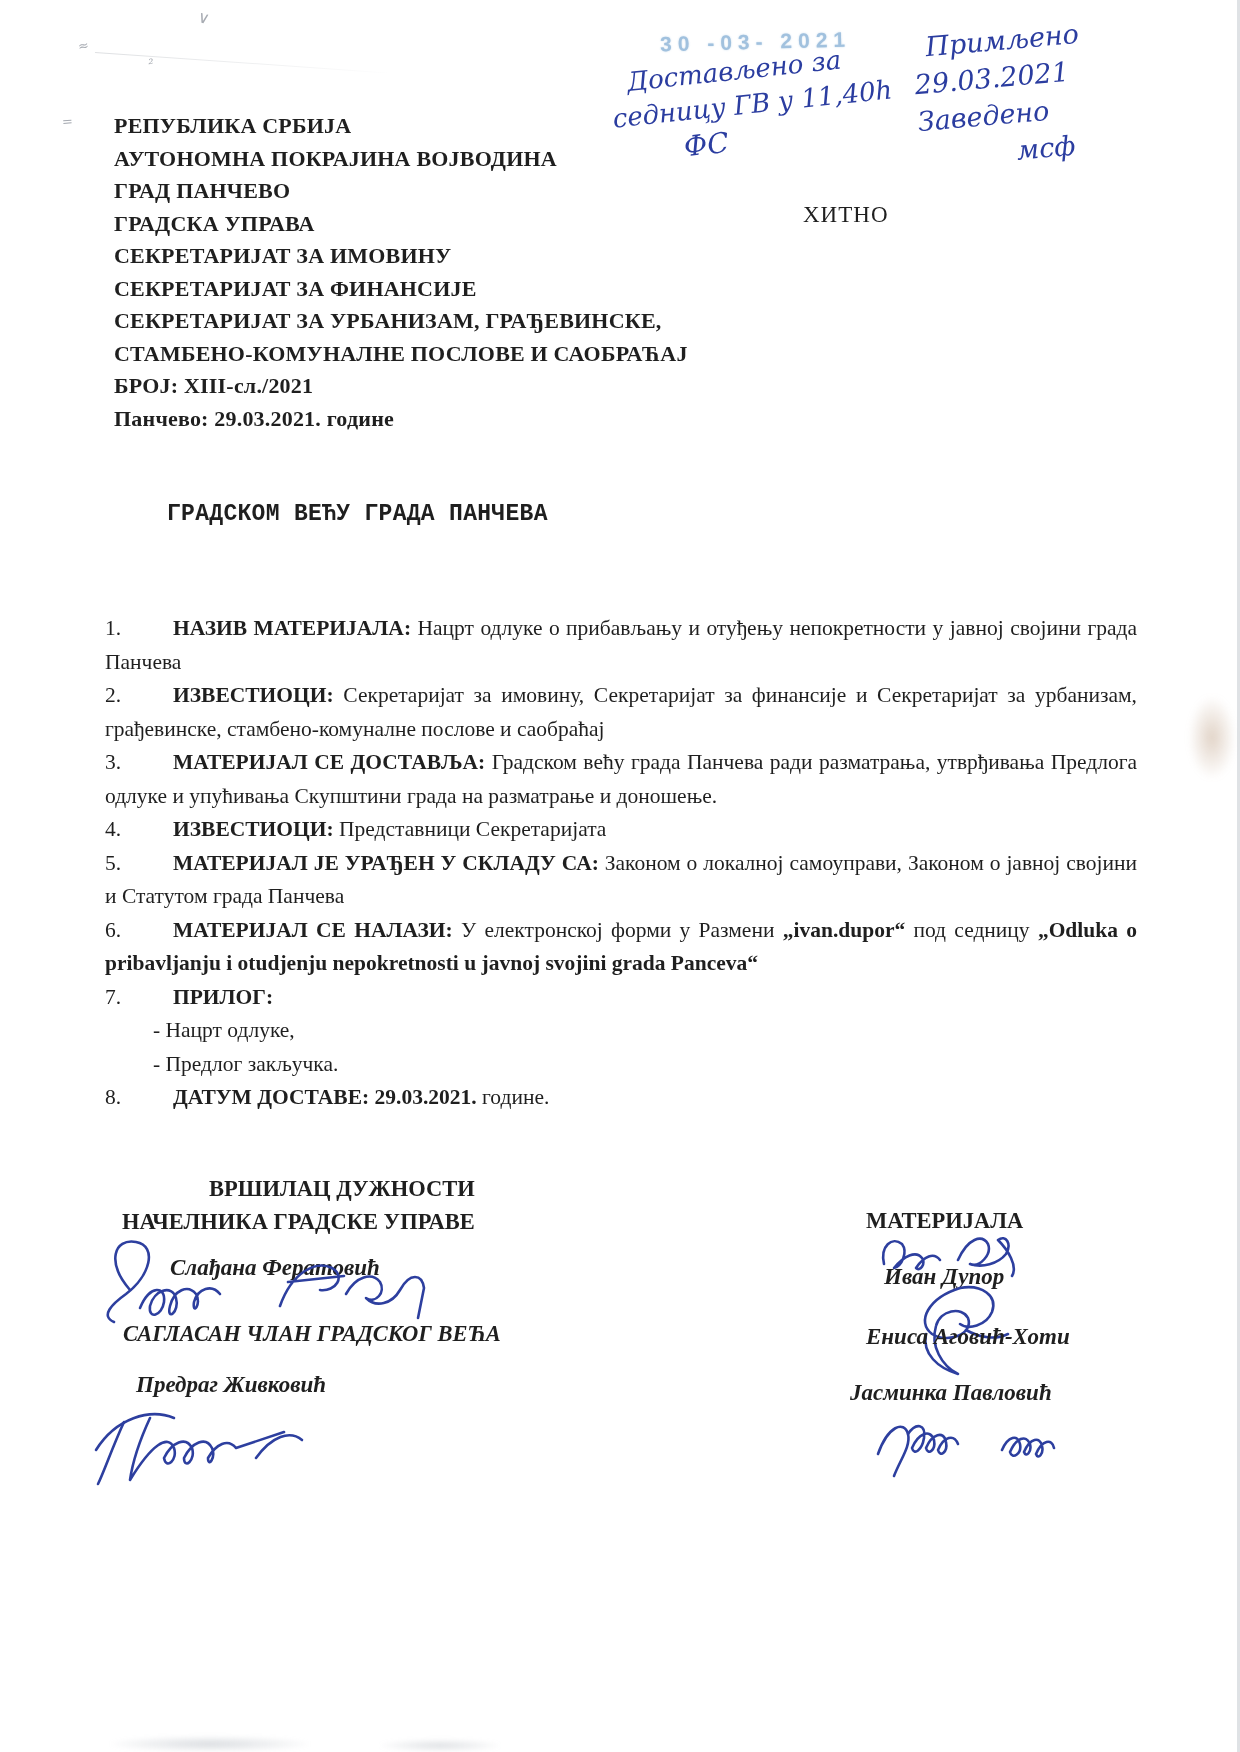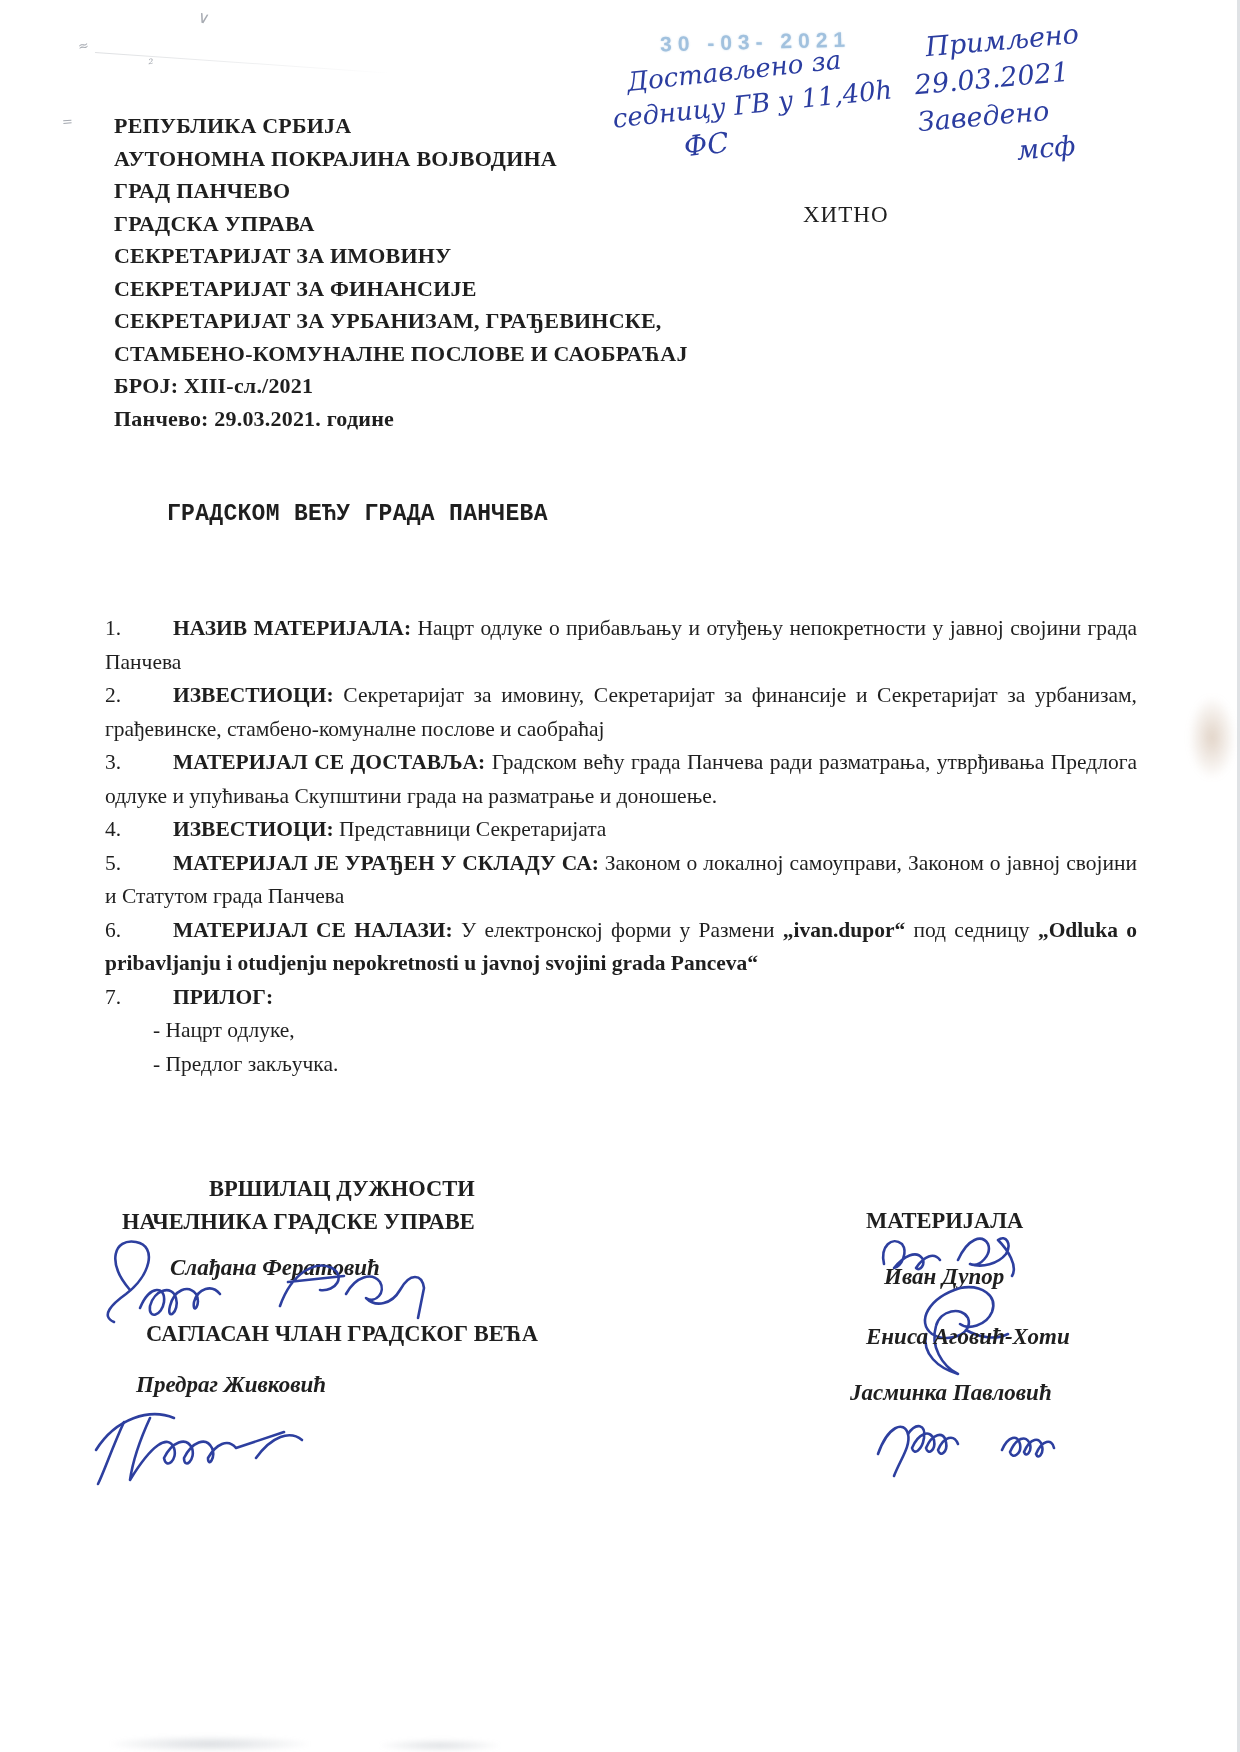--- a/index.html
+++ b/index.html
@@ -106,37 +106,38 @@
   <div class="list">
     <p><span class="num">1.</span><span class="b">НАЗИВ МАТЕРИЈАЛА:</span><span> Нацрт одлуке о прибављању и отуђењу непокретности у јавној својини града Панчева</span></p>
     <p><span class="num">2.</span><span class="b">ИЗВЕСТИОЦИ:</span><span> Секретаријат за имовину, Секретаријат за финансије и Секретаријат за урбанизам, грађевинске, стамбено-комуналне послове и саобраћај</span></p>
     <p><span class="num">3.</span><span class="b">МАТЕРИЈАЛ СЕ ДОСТАВЉА:</span><span> Градском већу града Панчева ради разматрања, утврђивања Предлога одлуке и упућивања Скупштини града на разматрање и доношење.</span></p>
     <p><span class="num">4.</span><span class="b">ИЗВЕСТИОЦИ:</span><span> Представници Секретаријата</span></p>
     <p><span class="num">5.</span><span class="b">МАТЕРИЈАЛ ЈЕ УРАЂЕН У СКЛАДУ СА:</span><span> Законом о локалној самоуправи, Законом о јавној својини и Статутом града Панчева</span></p>
     <p><span class="num">6.</span><span class="b">МАТЕРИЈАЛ СЕ НАЛАЗИ:</span><span> У електронској форми у Размени </span><span class="b">„ivan.dupor“</span><span> под седницу </span><span class="b">„Odluka o pribavljanju i otudjenju nepokretnosti u javnoj svojini grada Panceva“</span></p>
     <p><span class="num">7.</span><span class="b">ПРИЛОГ:</span></p>
     <p class="sub">- Нацрт одлуке,</p>
     <p class="sub">- Предлог закључка.</p>
+    <p><span class="num">8.</span><span class="b">ДАТУМ ДОСТАВЕ: 29.03.2021.</span><span> године.</span></p>
   </div>
 
   <div class="sig-title" style="left:158px;top:1172px;text-align:right;">
     <div>ВРШИЛАЦ ДУЖНОСТИ</div>
     <div style="margin-left:-36px;">НАЧЕЛНИКА ГРАДСКЕ УПРАВЕ</div>
   </div>
 
   <div class="sig-name" style="left:170px;top:1255px;">Слађана Фератовић</div>
 
   <svg class="sig-svg" style="left:88px;top:1232px;" width="340" height="110" viewBox="0 0 340 110">
     <path d="M42,58 C18,30 26,6 48,10 C70,14 62,44 38,62 C24,72 12,84 26,90"></path>
     <path d="M52,76 C62,52 78,54 76,70 C74,84 60,88 62,74 C66,58 84,52 88,66 C92,80 78,90 82,74 C86,58 100,52 108,62 C114,72 104,84 106,70 C110,56 124,52 132,62"></path>
     <path d="M192,74 C204,40 228,28 244,36 C258,44 248,60 232,58 M200,50 L256,44"></path>
     <path d="M258,62 C268,44 284,40 292,50 C298,60 288,72 278,66 C288,76 304,72 312,58 C322,40 334,42 336,56 L330,86"></path>
   </svg>
 
-  <div class="sig-title" style="left:146px;top:1317px;">САГЛАСАН ЧЛАН ГРАДСКОГ ВЕЋА</div>
+  <div class="sig-title" style="left:123px;top:1317px;font-style:italic;">САГЛАСАН ЧЛАН ГРАДСКОГ ВЕЋА</div>
 
   <div class="sig-name" style="left:136px;top:1372px;">Предраг Живковић</div>
 
   <svg class="sig-svg" style="left:88px;top:1392px;" width="280" height="100" viewBox="0 0 280 100">
     <path d="M8,58 C28,26 62,16 86,26"></path>
     <path d="M36,30 C24,56 16,80 10,92"></path>
     <path d="M62,26 C50,52 44,74 42,88 C64,52 80,42 86,56 C90,68 78,78 76,66 C84,50 98,44 104,56 C108,68 96,78 96,66 C104,50 118,44 124,56 C128,66 120,76 120,66 C128,52 140,46 148,56 L196,40"></path>
     <path d="M168,66 C184,44 202,38 214,48"></path>
   </svg>
 

